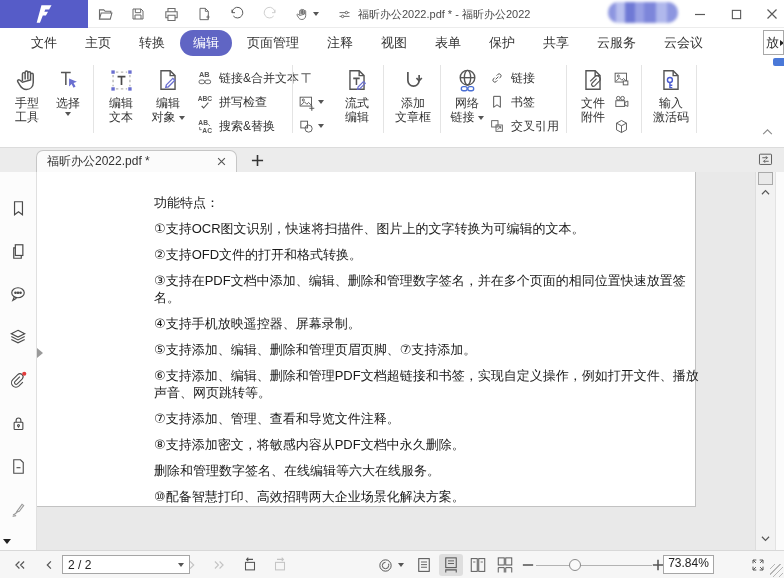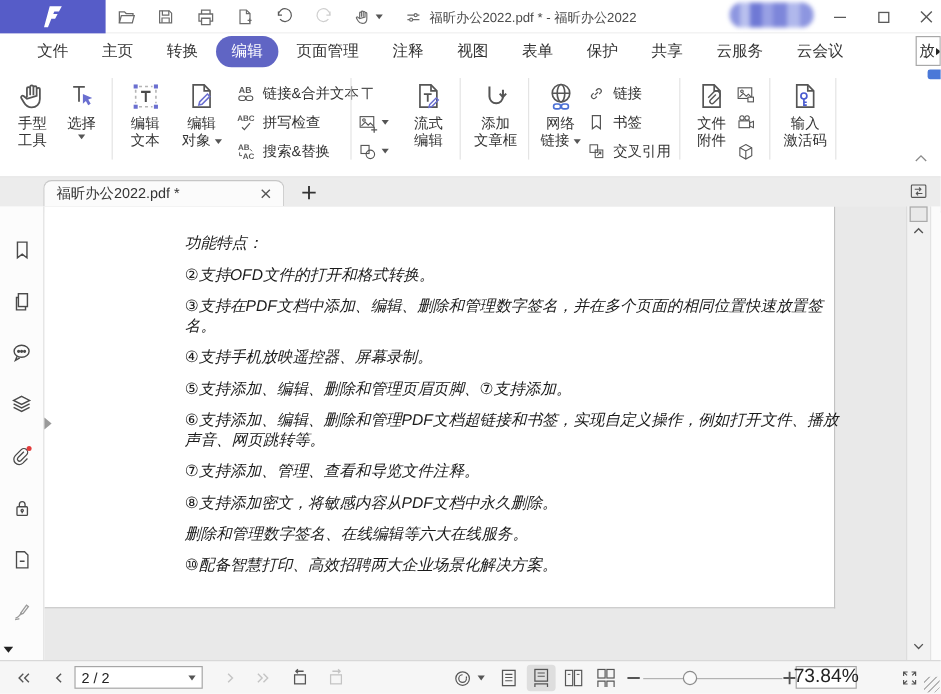--- a/index.html
+++ b/index.html
@@ -52,39 +52,39 @@
   .swap-btn { position:absolute; right:9px; top:1px; width:20px; height:21px; display:flex; align-items:center; justify-content:center; }
 
   
   .main { position:absolute; top:172px; left:0; right:0; bottom:28px; display:flex; }
   .sidebar { width:37px; background:#fcfcfc; border-right:1px solid #e0e0e0; position:relative;
     display:flex; flex-direction:column; align-items:center; padding-top:26px; gap:23px; }
   .sb-ic { width:20px; height:20px; position:relative; display:flex; align-items:center; justify-content:center; }
   .sb-more { position:absolute; left:3px; bottom:6px; width:0; height:0; border-left:4.5px solid transparent; border-right:4.5px solid transparent; border-top:5.5px solid #222; }
   .panel-expand { position:absolute; left:37px; top:176px; width:0; height:0; border-top:5px solid transparent; border-bottom:5px solid transparent; border-left:6px solid #9a9a9a; z-index:3; }
   .canvas { flex:1; background:#e9e9e9; position:relative; overflow:hidden; }
-  .page { position:absolute; left:0; top:0; width:659px; height:335px; background:#fff; border-right:1px solid #c2c2c2; border-bottom:1px solid #c2c2c2;font-style:italic; }
+  .page { position:absolute; left:0; top:0; width:659px; height:335px; background:#fff; border-right:1px solid #c2c2c2; border-bottom:1px solid #c2c2c2; }
   .doc-text { position:absolute; left:117px; top:22px; width:552px; font-size:13px; line-height:17px; color:#1a1a1a; }
   .doc-text p { margin-bottom:9px; word-break:break-word; }
   .vscroll { width:20px; background:#f2f2f2; border-left:1px solid #ddd; position:relative; }
   .vs-thumb { position:absolute; left:2px; right:2px; top:0; height:13px; background:#e9e9e9; border:1px solid #a9a9a9; }
   .vs-up { position:absolute; left:0; right:0; top:16px; display:flex; justify-content:center; }
   .vs-down { position:absolute; left:0; right:0; bottom:7px; display:flex; justify-content:center; }
   .right-strip { width:9px; background:#fbfbfb; border-left:1px solid #e3e3e3; }
 
   
   .statusbar { position:absolute; left:0; right:0; bottom:0; height:28px; background:#f6f6f6; border-top:1px solid #d8d8d8; }
   .sb-abs { position:absolute; top:0; height:28px; display:flex; align-items:center; }
-  .page-box { left:62px; width:107px; height:19px; top:4px; background:#fff; border:1px solid #a6a6a6; padding:0 5px; display:flex; align-items:center; font-size:12px; color:#222; }
+  .page-box { left:62px; width:128px; height:19px; top:4px; background:#fff; border:1px solid #a6a6a6; padding:0 5px; display:flex; align-items:center; font-size:12px; color:#222; }
   .page-box .caret-d { margin-left:auto; }
   .layout-btn { width:24px; height:22px; display:flex; align-items:center; justify-content:center; border-radius:3px; }
   .layout-btn.sel { background:#dedede; }
   .slider-track { position:absolute; left:536px; top:13.5px; width:116px; height:1px; background:#b3b3b3; }
   .slider-handle { position:absolute; left:33px; top:-5.5px; width:12px; height:12px; border-radius:50%; background:#fafafa; border:1px solid #8b8b8b; }
-  .zoom-box { left:663px; top:4px; width:51px; height:19px; background:#fff; border:1px solid #a6a6a6; display:flex; align-items:flex-end; justify-content:center; font-size:16px; color:#222; }
+  .zoom-box { left:663px; top:4px; width:51px; height:19px; background:#fff; border:1px solid #a6a6a6; display:flex; align-items:flex-start; justify-content:center; font-size:12px; color:#222; }
   .grip { position:absolute; right:1px; bottom:1px; width:13px; height:13px;
     background:repeating-linear-gradient(135deg,transparent 0 3px,#b5b5b5 3px 4px); }
   svg { display:block; }
 </style>
 </head>
 <body>
 
 <div class="app">
 
   <div class="titlebar">
@@ -495,20 +495,21 @@
           </svg>
         </span>
       <span class="sb-more"></span>
     </div>
     <span class="panel-expand"></span>
 
     <div class="canvas">
       <div class="page">
         <div class="doc-text">
           <p>功能特点：</p>
+          <p>①支持OCR图文识别，快速将扫描件、图片上的文字转换为可编辑的文本。</p>
           <p>②支持OFD文件的打开和格式转换。</p>
           <p>③支持在PDF文档中添加、编辑、删除和管理数字签名，并在多个页面的相同位置快速放置签名。</p>
           <p>④支持手机放映遥控器、屏幕录制。</p>
           <p>⑤支持添加、编辑、删除和管理页眉页脚、⑦支持添加。</p>
           <p>⑥支持添加、编辑、删除和管理PDF文档超链接和书签，实现自定义操作，例如打开文件、播放声音、网页跳转等。</p>
           <p>⑦支持添加、管理、查看和导览文件注释。</p>
           <p>⑧支持添加密文，将敏感内容从PDF文档中永久删除。</p>
           <p>删除和管理数字签名、在线编辑等六大在线服务。</p>
           <p>⑩配备智慧打印、高效招聘两大企业场景化解决方案。</p>
         </div>

